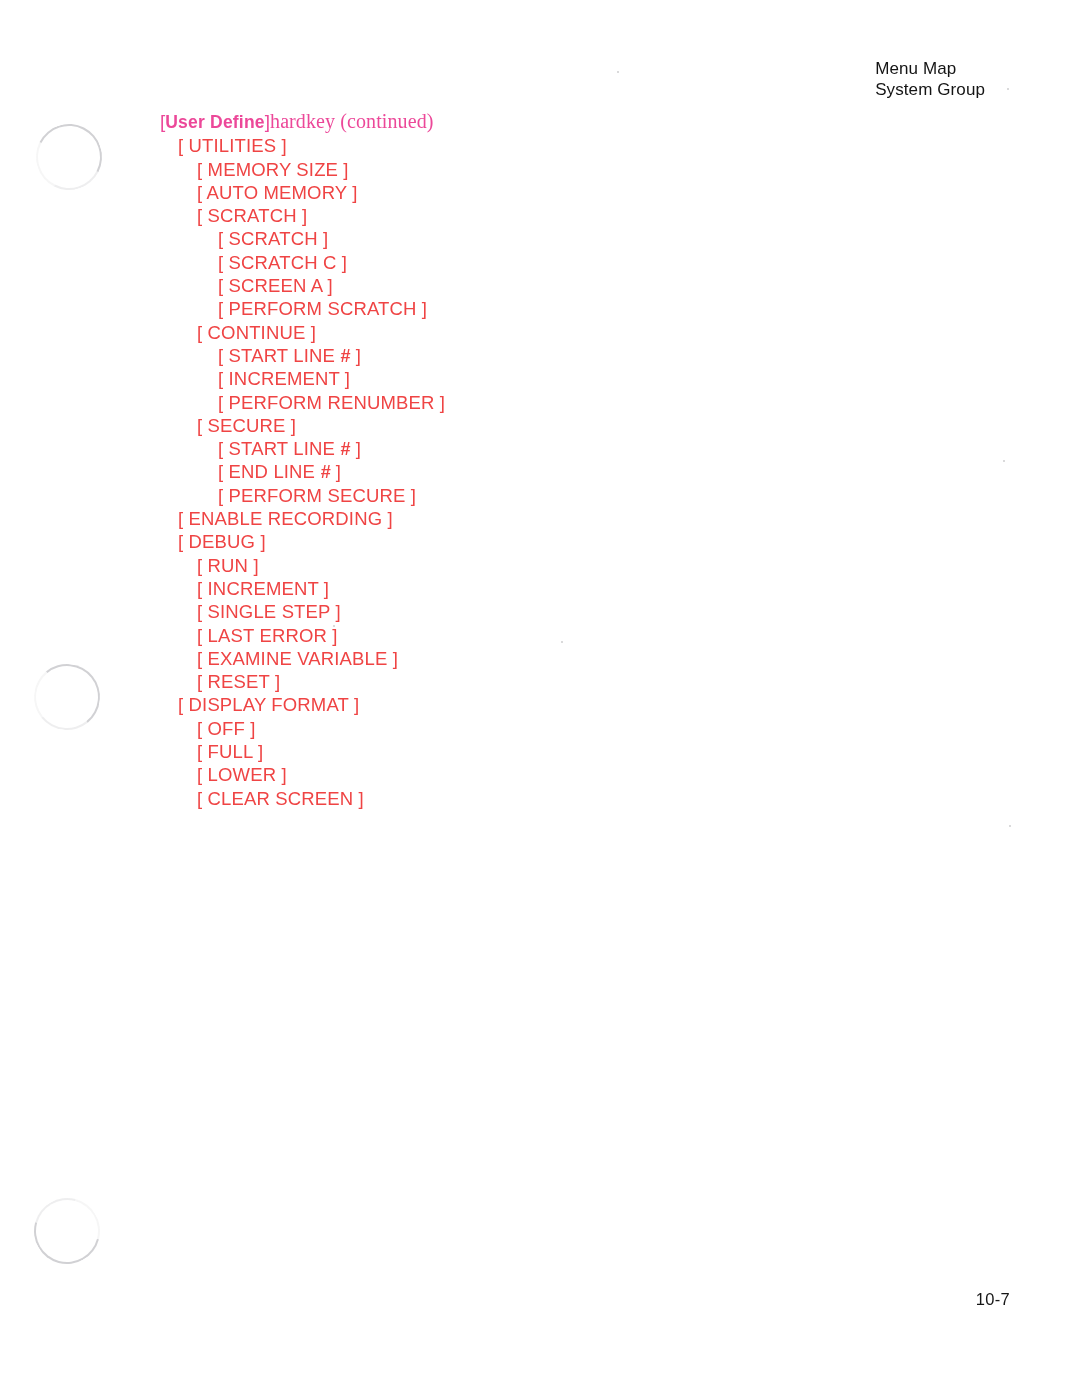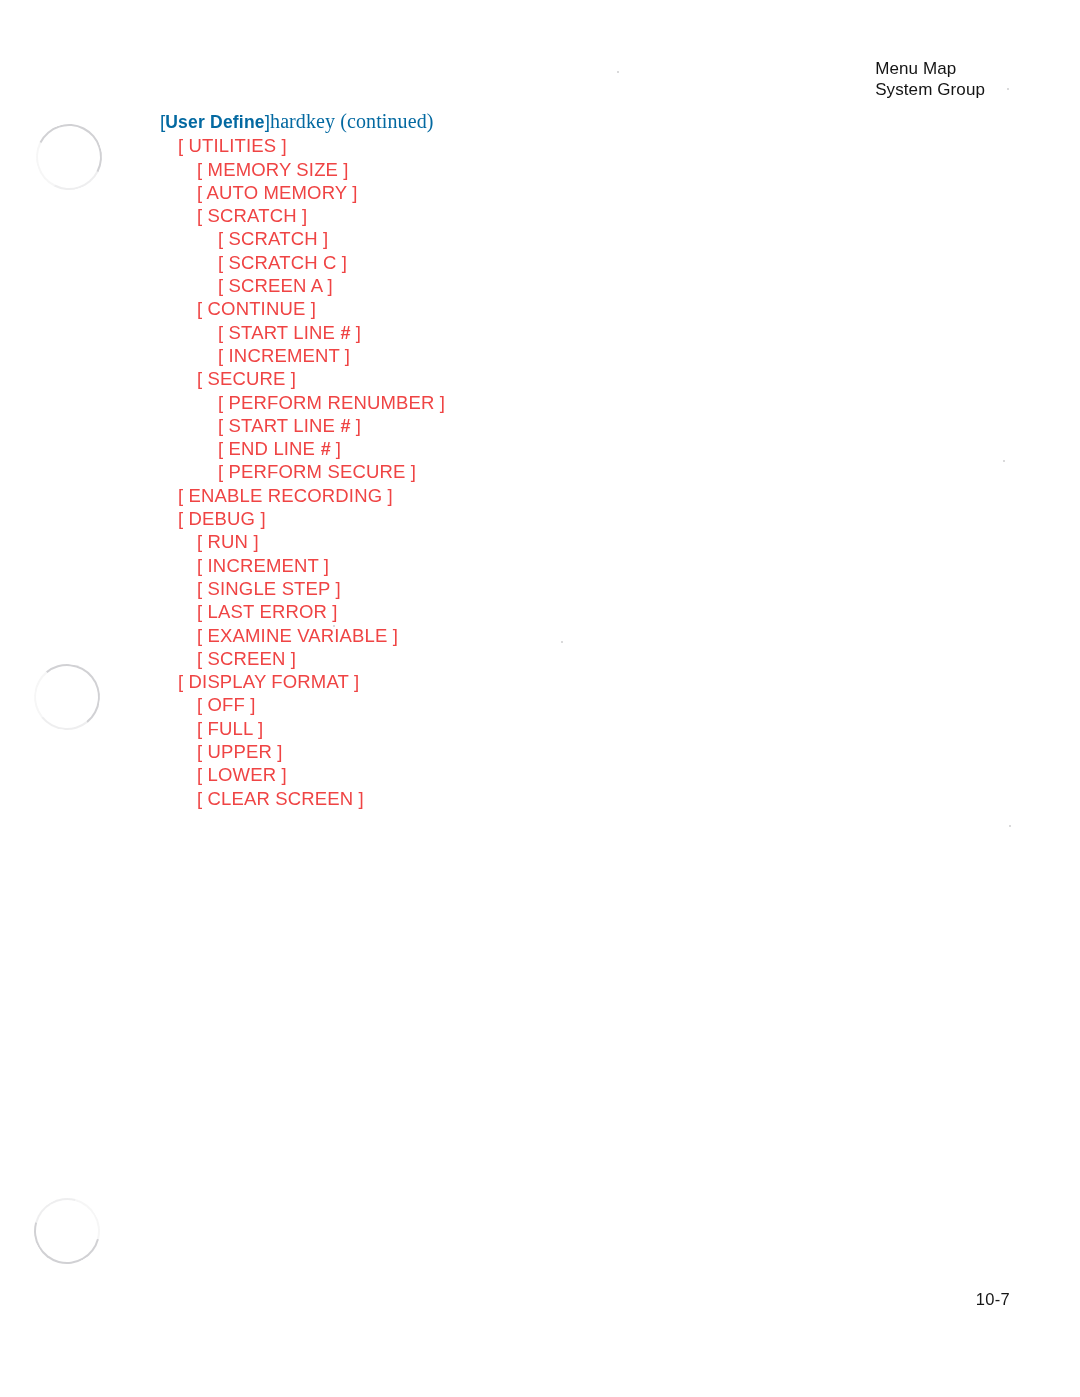--- a/index.html
+++ b/index.html
@@ -71,21 +71,21 @@
   .lvl-3 { padding-left: 58px; }
 
   .row .bk {
     font-family: "Liberation Sans", sans-serif;
   }
   
   .titleline {
     font-size: 18.5px;
     line-height: 23.3px;
     white-space: nowrap;
-    color: #0369a1;
+    color: #ec4899;
   }
   .titleline .keyname {
     font-family: "Liberation Sans", sans-serif;
     font-weight: bold;
     font-size: 17.5px;
     letter-spacing: 0.2px;
   }
   .titleline .brk {
     font-family: "Liberation Sans", sans-serif;
     font-size: 19px;
@@ -151,40 +151,40 @@
     <div class="titleline"><span class="brk">[</span><span class="keyname">User Define</span><span class="brk">]</span><span class="serif">hardkey (continued)</span></div>
 
     <div id="tree-rows">
         <div class="row lvl-1"><span class="bk">[ UTILITIES ]</span></div>
         <div class="row lvl-2"><span class="bk">[ MEMORY SIZE ]</span></div>
         <div class="row lvl-2"><span class="bk">[ AUTO MEMORY ]</span></div>
         <div class="row lvl-2"><span class="bk">[ SCRATCH ]</span></div>
         <div class="row lvl-3"><span class="bk">[ SCRATCH ]</span></div>
         <div class="row lvl-3"><span class="bk">[ SCRATCH C ]</span></div>
         <div class="row lvl-3"><span class="bk">[ SCREEN A ]</span></div>
+        <div class="row lvl-3"><span class="bk">[ PERFORM SCRATCH ]</span></div>
         <div class="row lvl-2"><span class="bk">[ CONTINUE ]</span></div>
         <div class="row lvl-3"><span class="bk">[ START LINE <span class="hash">#</span> ]</span></div>
         <div class="row lvl-3"><span class="bk">[ INCREMENT ]</span></div>
+        <div class="row lvl-3"><span class="bk">[ PERFORM RENUMBER ]</span></div>
         <div class="row lvl-2"><span class="bk">[ SECURE ]</span></div>
-        <div class="row lvl-3"><span class="bk">[ PERFORM RENUMBER ]</span></div>
         <div class="row lvl-3"><span class="bk">[ START LINE <span class="hash">#</span> ]</span></div>
         <div class="row lvl-3"><span class="bk">[ END LINE <span class="hash">#</span> ]</span></div>
         <div class="row lvl-3"><span class="bk">[ PERFORM SECURE ]</span></div>
         <div class="row lvl-1"><span class="bk">[ ENABLE RECORDING ]</span></div>
         <div class="row lvl-1"><span class="bk">[ DEBUG ]</span></div>
         <div class="row lvl-2"><span class="bk">[ RUN ]</span></div>
         <div class="row lvl-2"><span class="bk">[ INCREMENT ]</span></div>
         <div class="row lvl-2"><span class="bk">[ SINGLE STEP ]</span></div>
         <div class="row lvl-2"><span class="bk">[ LAST ERROR ]</span></div>
         <div class="row lvl-2"><span class="bk">[ EXAMINE VARIABLE ]</span></div>
-        <div class="row lvl-2"><span class="bk">[ SCREEN ]</span></div>
+        <div class="row lvl-2"><span class="bk">[ RESET ]</span></div>
         <div class="row lvl-1"><span class="bk">[ DISPLAY FORMAT ]</span></div>
         <div class="row lvl-2"><span class="bk">[ OFF ]</span></div>
         <div class="row lvl-2"><span class="bk">[ FULL ]</span></div>
-        <div class="row lvl-2"><span class="bk">[ UPPER ]</span></div>
         <div class="row lvl-2"><span class="bk">[ LOWER ]</span></div>
         <div class="row lvl-2"><span class="bk">[ CLEAR SCREEN ]</span></div>
       </div>
 
   </div>
 
   <div class="folio">10-7</div>
 
 </div>
 

